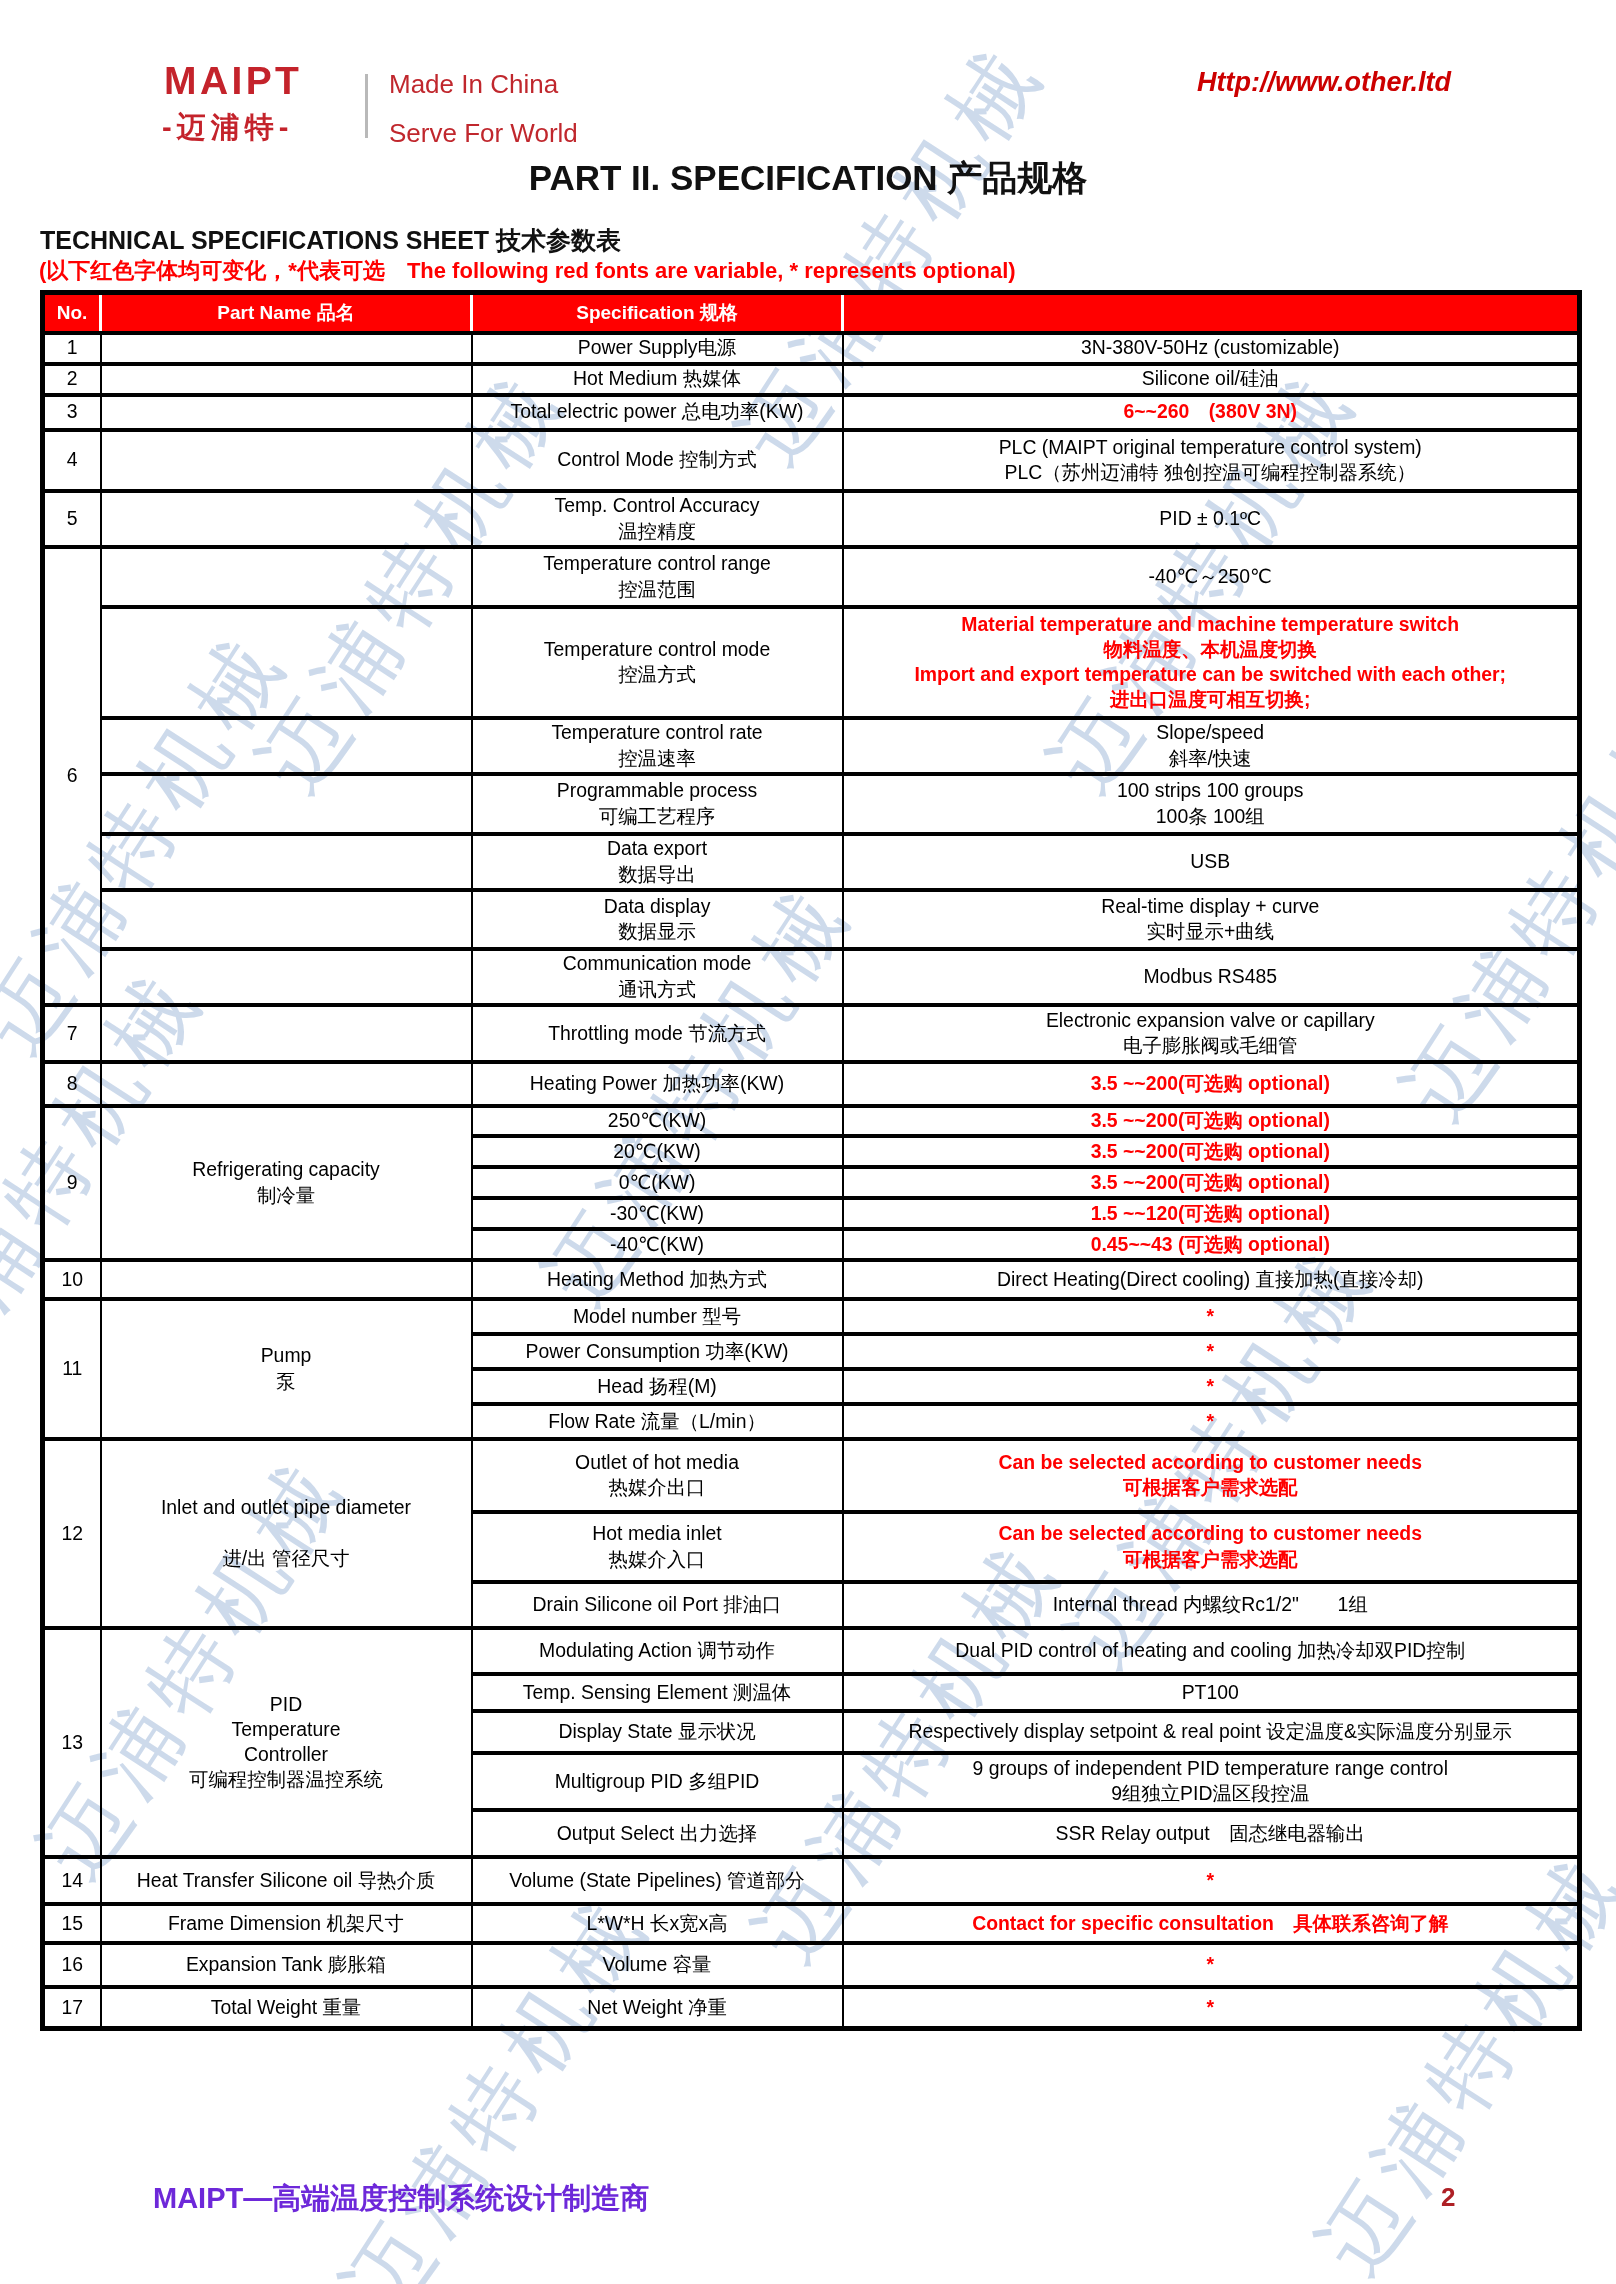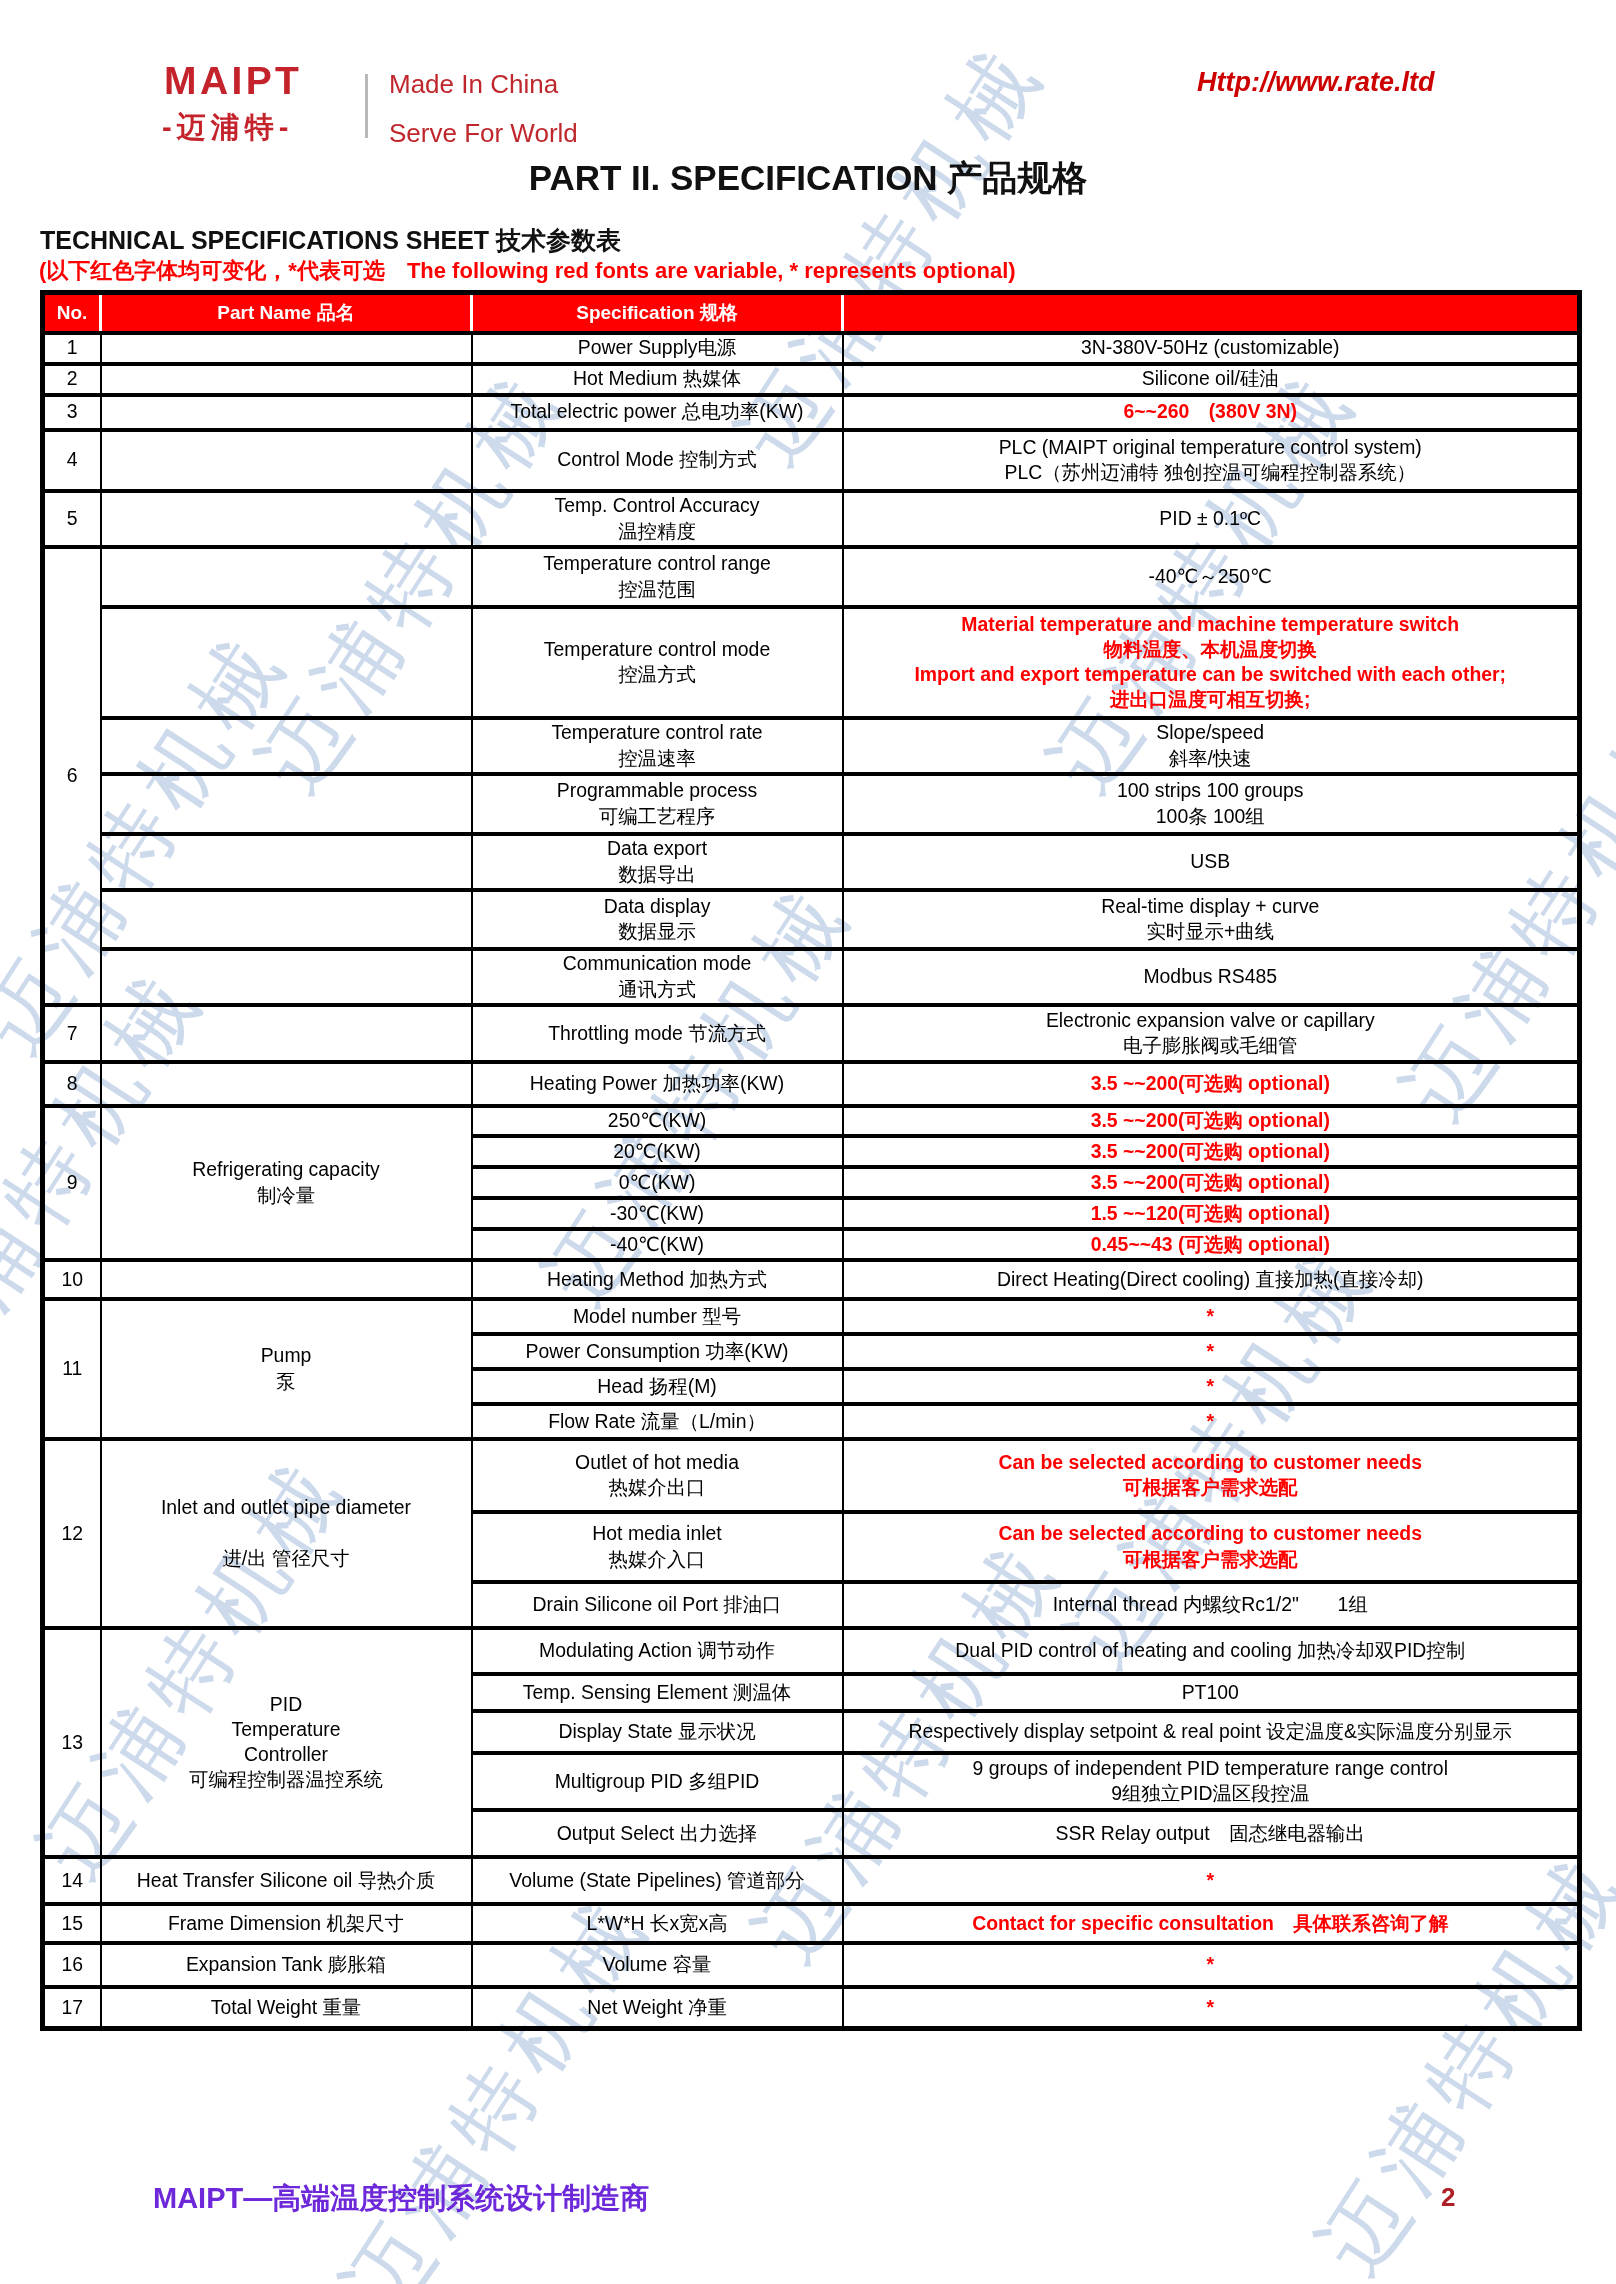--- a/index.html
+++ b/index.html
@@ -115,21 +115,21 @@
   <div class="wm" style="left:497px;top:2105px">迈浦特机械</div>
   <div class="wm" style="left:1473px;top:2063px">迈浦特机械</div>
 
   <div class="content">
 
     <div class="logo-main">MAIPT</div>
     <div class="logo-sub">-迈浦特-</div>
     <div class="logo-divider"></div>
     <div class="tagline-1">Made In China</div>
     <div class="tagline-2">Serve For World</div>
-    <div class="website">Http://www.rate.ltd</div>
+    <div class="website">Http://www.other.ltd</div>
 
     <div class="page-title">PART II. SPECIFICATION 产品规格</div>
     <div class="sheet-heading">TECHNICAL SPECIFICATIONS SHEET 技术参数表</div>
     <div class="variable-note">(以下红色字体均可变化，*代表可选　The following red fonts are variable, * represents optional)</div>
 
     <table class="spec-table">
       <colgroup>
         <col style="width:58px">
           <col style="width:371px">
           <col style="width:371px">

